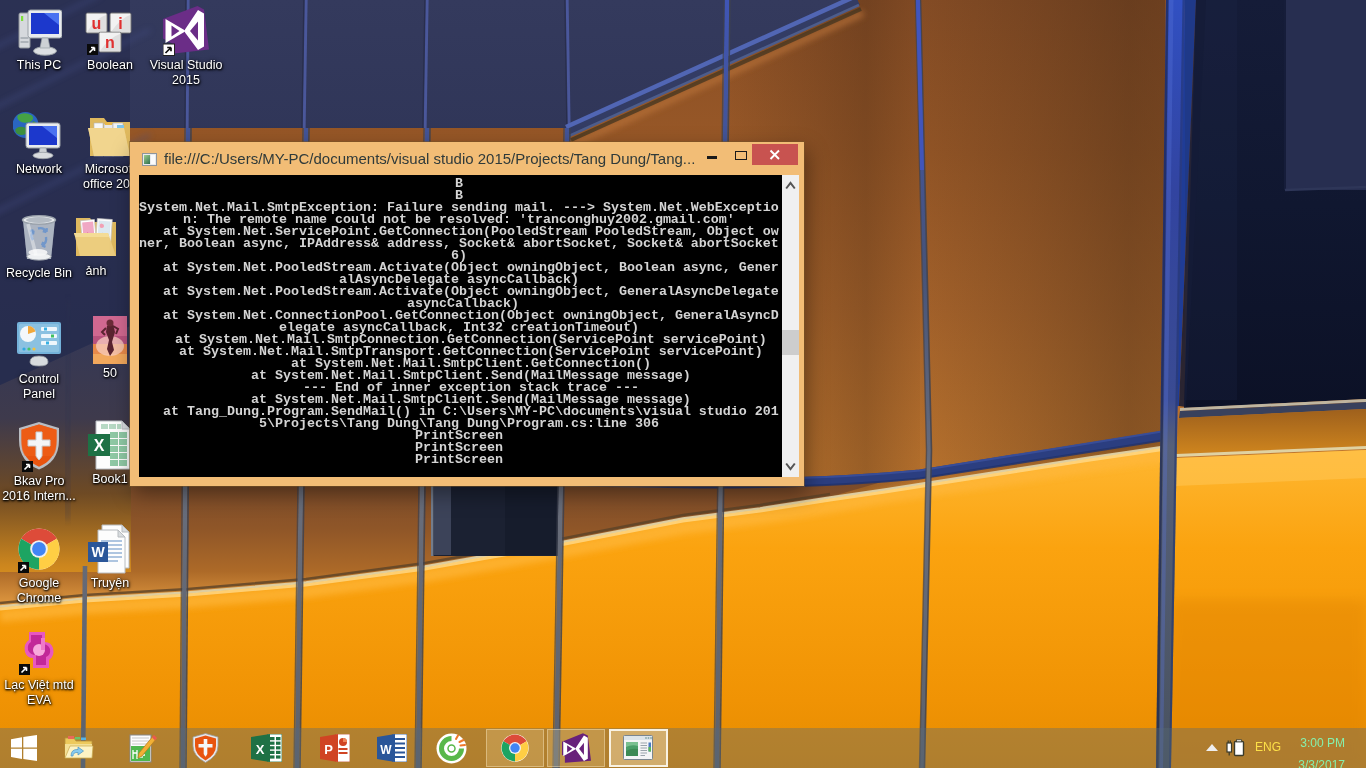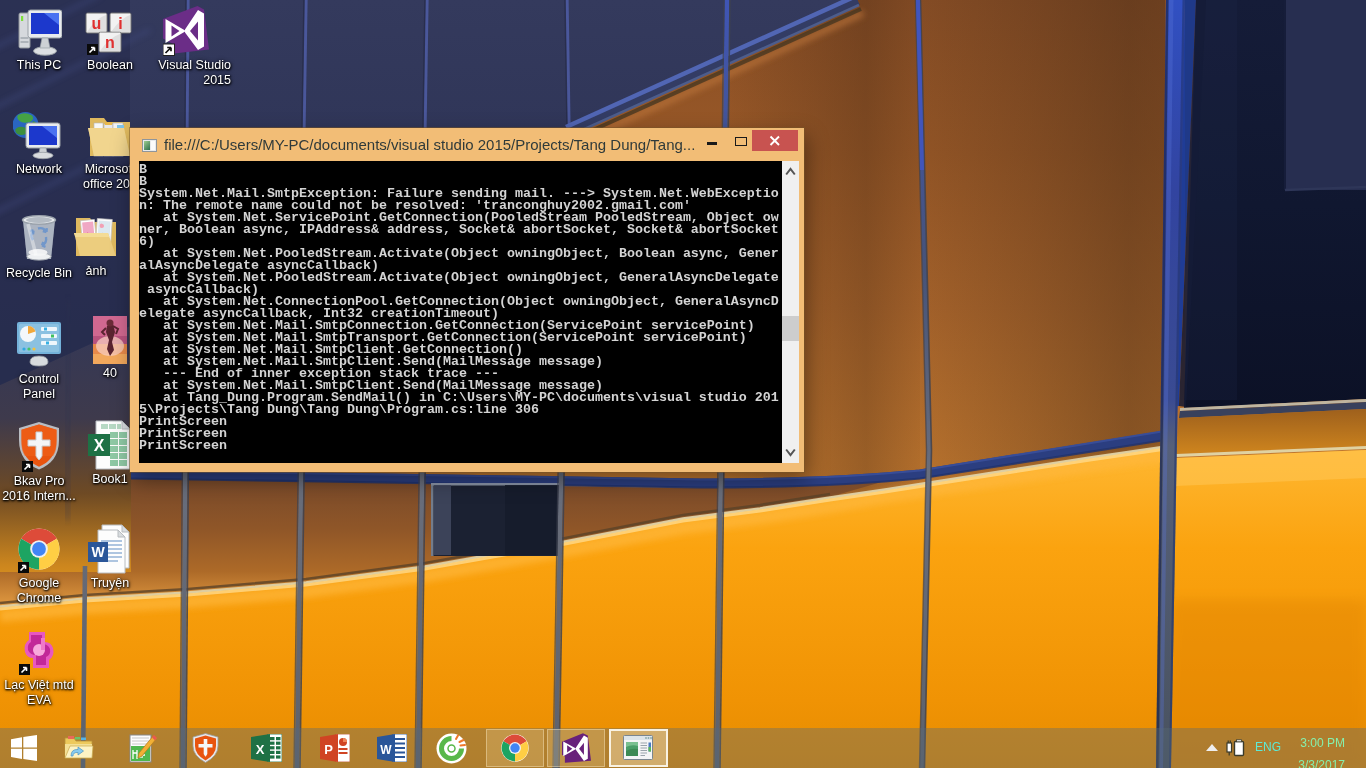--- a/index.html
+++ b/index.html
@@ -1,22 +1,22 @@
 <!DOCTYPE html>
 <html><head>
 <meta charset="utf-8">
 <style>
   html,body{margin:0;padding:0;width:1366px;height:768px;overflow:hidden;}
   body{font-family:"Liberation Sans",sans-serif;position:relative;background:#9a5c2c;}
   #bg{position:absolute;left:0;top:0;width:1366px;height:768px;}
   .icon{position:absolute;width:90px;text-align:center;}
   .icon .lbl{margin-top:2px;color:#fff;font-size:12.5px;line-height:15px;
     text-shadow:0 1px 2px rgba(0,0,0,.95),0 0 4px rgba(0,0,0,.7),1px 1px 2px rgba(0,0,0,.8);}
-  #win{position:absolute;left:130px;top:128px;width:674px;height:344px;
-    background:#f2bd76;box-shadow:0 0 0 1px rgba(120,85,40,.5),3px 8px 20px rgba(0,0,0,.4);}
+  #win{position:absolute;left:130px;top:142px;width:674px;height:344px;
+    background:#f2bd76;box-shadow:0 0 0 1px rgba(120,85,40,.5),3px 8px 20px rgba(0,0,0,.4);text-align:center;}
   #title{position:absolute;left:34px;top:8px;font-size:15px;color:#2f3a3a;white-space:nowrap;}
   #ticon{position:absolute;left:13px;top:12px;width:13px;height:11px;background:#e8eaec;
     box-shadow:0 0 0 1px #8f959b;}
   #ticon i{position:absolute;left:1px;top:1px;width:6px;height:9px;background:linear-gradient(135deg,#9fcf8f,#2e6e4e);}
   #ticon b{position:absolute;left:8px;top:1px;width:4px;height:9px;background:#fbfbfb;}
   #btn-close{position:absolute;left:622px;top:2px;width:46px;height:21px;background:#c85350;}
   #btn-close svg{position:absolute;left:17px;top:5px;}
   #btn-min{position:absolute;left:577px;top:14px;width:10px;height:2.5px;background:#1a1a1a;}
   #btn-max{position:absolute;left:605px;top:9px;width:10px;height:7px;border:1.5px solid #1a1a1a;}
   #console{position:absolute;left:9px;top:33px;width:643px;height:302px;background:#000;overflow:hidden;}
@@ -25,21 +25,21 @@
     transform:scaleY(1.0);}
   #sbar{position:absolute;left:652px;top:33px;width:17px;height:302px;background:#f0f0f0;}
   #sbar .thumb{position:absolute;left:0px;top:155px;width:17px;height:25px;background:#cdcdcd;}
   .arr{position:absolute;left:3px;}
   #taskbar{position:absolute;left:0;top:728px;width:1366px;height:40px;background:rgba(88,106,121,.38);}
   .tbtn{position:absolute;top:1px;height:38px;}
   .tbtn.run{background:rgba(255,228,170,.22);box-shadow:inset 0 0 0 1px rgba(255,240,205,.40);}
   .tbtn.act{background:rgba(255,236,195,.42);box-shadow:inset 0 0 0 2px rgba(253,250,240,.9);}
   .tico{position:absolute;}
   #clock{position:absolute;right:21px;top:4px;text-align:right;font-size:12px;line-height:22px;color:#86efac;}
-  #eng{position:absolute;right:85px;top:12px;font-size:12px;color:#5eead4;}
+  #eng{position:absolute;right:85px;top:12px;font-size:12px;color:#fde047;}
 </style>
 </head>
 <body>
 <svg id="bg" viewBox="0 0 1366 768" preserveAspectRatio="none">
   <defs>
     <linearGradient id="wallG" x1="0" y1="0" x2="0" y2="768" gradientUnits="userSpaceOnUse">
       <stop offset="0" stop-color="#8a4f26"></stop>
       <stop offset="0.2" stop-color="#985827"></stop>
       <stop offset="0.4" stop-color="#ab662c"></stop>
       <stop offset="0.6" stop-color="#c0772f"></stop>
@@ -252,21 +252,21 @@
     <path d="M15,45 L35,45 L35,28 Q25,31 15,45 Z" fill="#d2d2d2" opacity="0.6"></path>
     <text x="11.5" y="22.5" font-size="16" font-weight="bold" fill="#e03030" text-anchor="middle" font-family="Liberation Sans">u</text>
     <text x="35.5" y="22.5" font-size="16" font-weight="bold" fill="#e03030" text-anchor="middle" font-family="Liberation Sans">i</text>
     <text x="25" y="41.5" font-size="16" font-weight="bold" fill="#e03030" text-anchor="middle" font-family="Liberation Sans">n</text>
     <rect x="2" y="38" width="11" height="11" fill="#0a0a0a"></rect>
     <path d="M4.5,46.5 L9.5,41.5 M9.5,41.5 L9.5,45 M9.5,41.5 L6,41.5" stroke="#fff" stroke-width="1.6" fill="none"></path>
   </svg>
   <div class="lbl">Boolean</div>
 </div>
 
-<div class="icon" style="left:141px;top:6px;text-align:right;">
+<div class="icon" style="left:141px;top:6px;">
   <svg width="46" height="50" viewBox="0 0 46 50" style="display:block;margin:0 auto;">
     <path d="M34.5,0 L41,3.5 L46,43.5 L11,47.5 L11,38.5 L0,32.5 L0,13 Z" fill="#6b2d87"></path>
     <path d="M2.5,13 L23,25 L2.5,37 Z M8.5,19.5 L8.5,30.5 L16.5,25 Z" fill="#fff" fill-rule="evenodd"></path>
     <path d="M22,23.5 L35,4 L41,7.5 L41,40.5 L35,44 L22,26.5 Z M35,15.5 L27,25 L35,34.5 Z" fill="#fff" fill-rule="evenodd"></path>
     <rect x="0" y="38" width="11.5" height="11.5" fill="#fff" stroke="#222" stroke-width="1"></rect>
     <path d="M2.5,47 L8,41.5 M8,41.5 L8,45.3 M8,41.5 L4.2,41.5" stroke="#111" stroke-width="1.7" fill="none"></path>
   </svg>
   <div class="lbl">Visual Studio<br>2015</div>
 </div>
 
@@ -361,21 +361,21 @@
   <svg width="34" height="48" viewBox="0 0 34 48" style="display:block;margin:0 auto;">
     <rect x="0" y="0" width="34" height="48" fill="#b8527e"></rect>
     <rect x="0" y="0" width="34" height="20" fill="#d06890"></rect>
     <rect x="0" y="28" width="34" height="20" fill="#e88a4a"></rect>
     <rect x="0" y="38" width="34" height="10" fill="#f2a85c"></rect>
     <ellipse cx="17" cy="30" rx="14" ry="10" fill="#f8cfc2" opacity="0.75"></ellipse>
     <path d="M14,10 L20,8 L22,16 L19,26 L21,34 L17,40 L14,33 L16,24 L13,16 Z" fill="#5a2430"></path>
     <path d="M13,12 L9,16 L12,19 M20,10 L25,13 L23,18" stroke="#5a2430" stroke-width="2" fill="none"></path>
     <circle cx="17" cy="7" r="3.5" fill="#6b2c38"></circle>
   </svg>
-  <div class="lbl">40</div>
+  <div class="lbl">50</div>
 </div>
 
 <div class="icon" style="left:-6px;top:420px;">
   <svg width="48" height="52" viewBox="0 0 48 52" style="display:block;margin:0 auto;">
     <path d="M24,2 L44,8 L44,20 C44,36 36,44.5 24,49.5 C12,44.5 4,36 4,20 L4,8 Z" fill="#b9bdc2"></path>
     <path d="M24,4.5 L41.5,9.8 L41.5,20 C41.5,34.5 34.5,42 24,46.8 C13.5,42 6.5,34.5 6.5,20 L6.5,9.8 Z" fill="#e8540f"></path>
     <path d="M24,4.5 L41.5,9.8 L41.5,24 Q41.5,31 38,36 L10,36 Q6.5,31 6.5,24 L6.5,9.8 Z" fill="#f06018" opacity="0.7"></path>
     <path d="M21,12 L27,12 L27,20 L35,20 L35,26 L27,26 L27,36 Q25.5,38.5 24,40 Q22.5,38.5 21,36 L21,26 L13,26 L13,20 L21,20 Z" fill="#f4f6f8" stroke="#c8cccf" stroke-width="1"></path>
     <rect x="7" y="41" width="11" height="11" fill="#0a0a0a"></rect>
     <path d="M9.5,49.5 L14.5,44.5 M14.5,44.5 L14.5,48 M14.5,44.5 L11,44.5" stroke="#fff" stroke-width="1.6" fill="none"></path>

